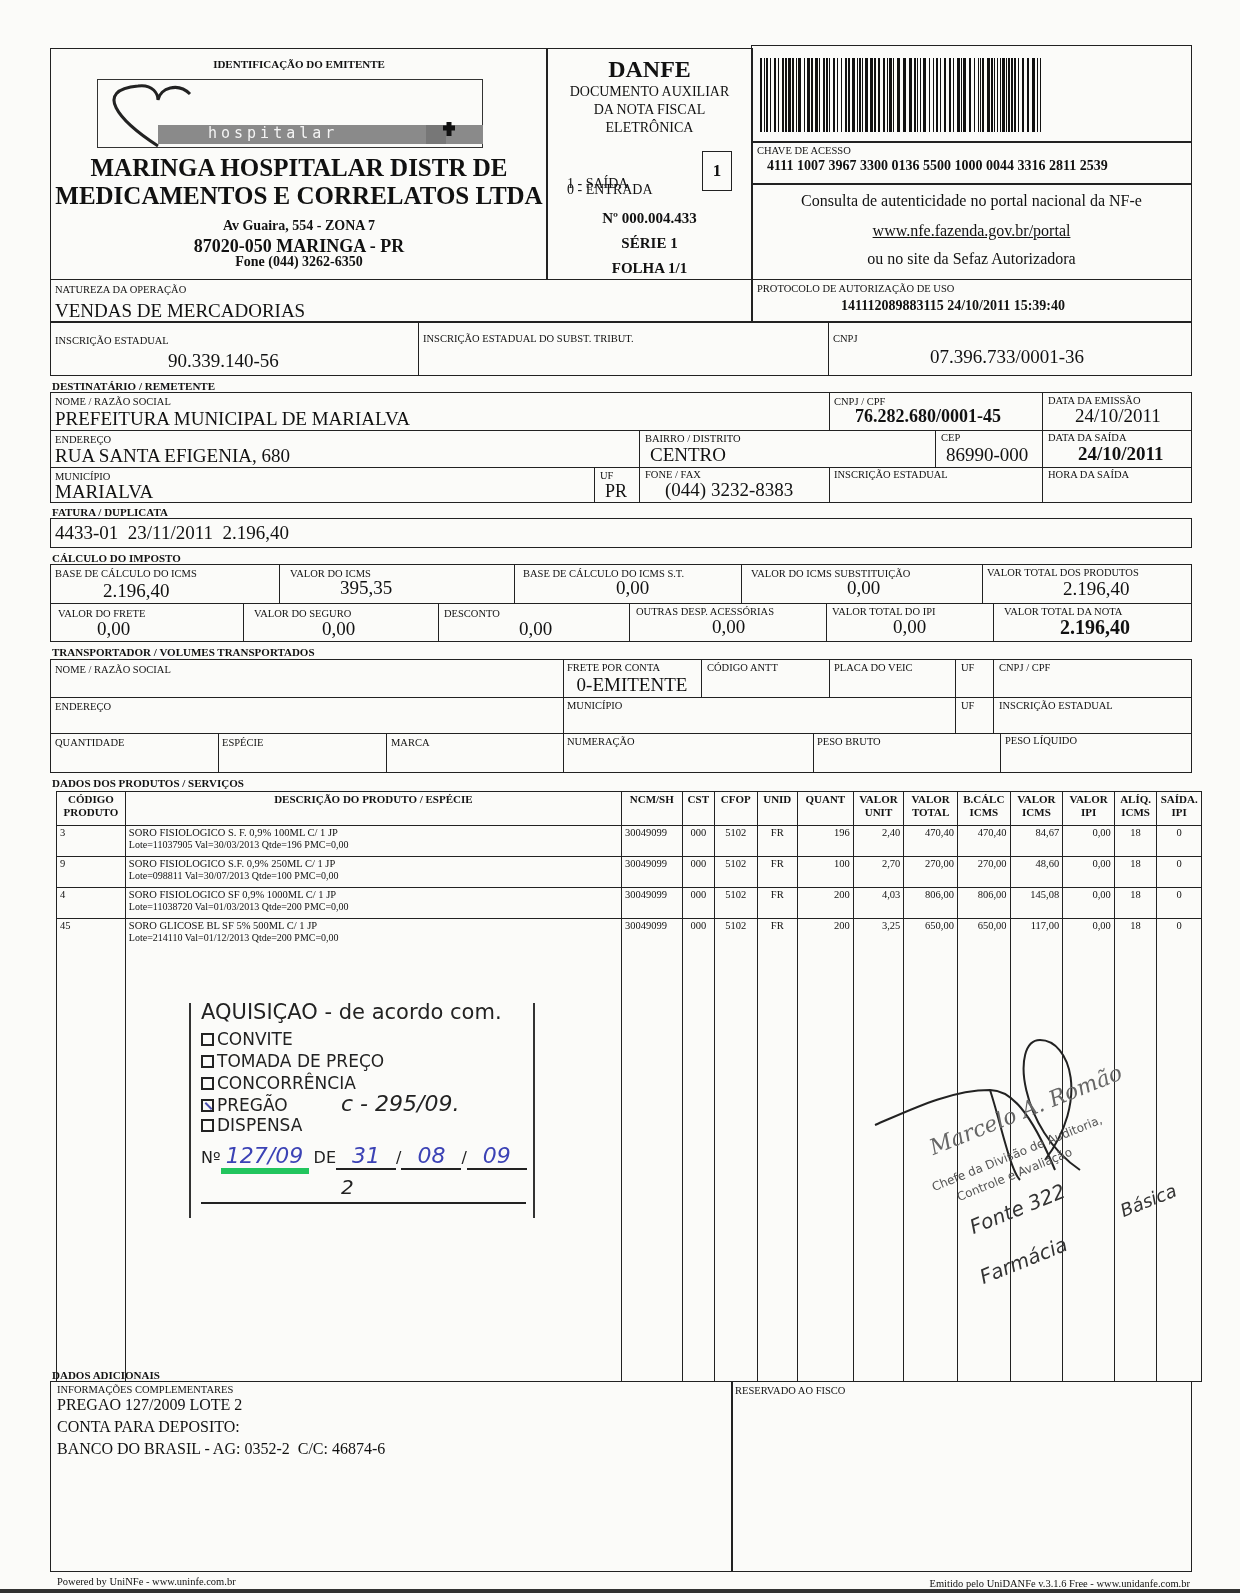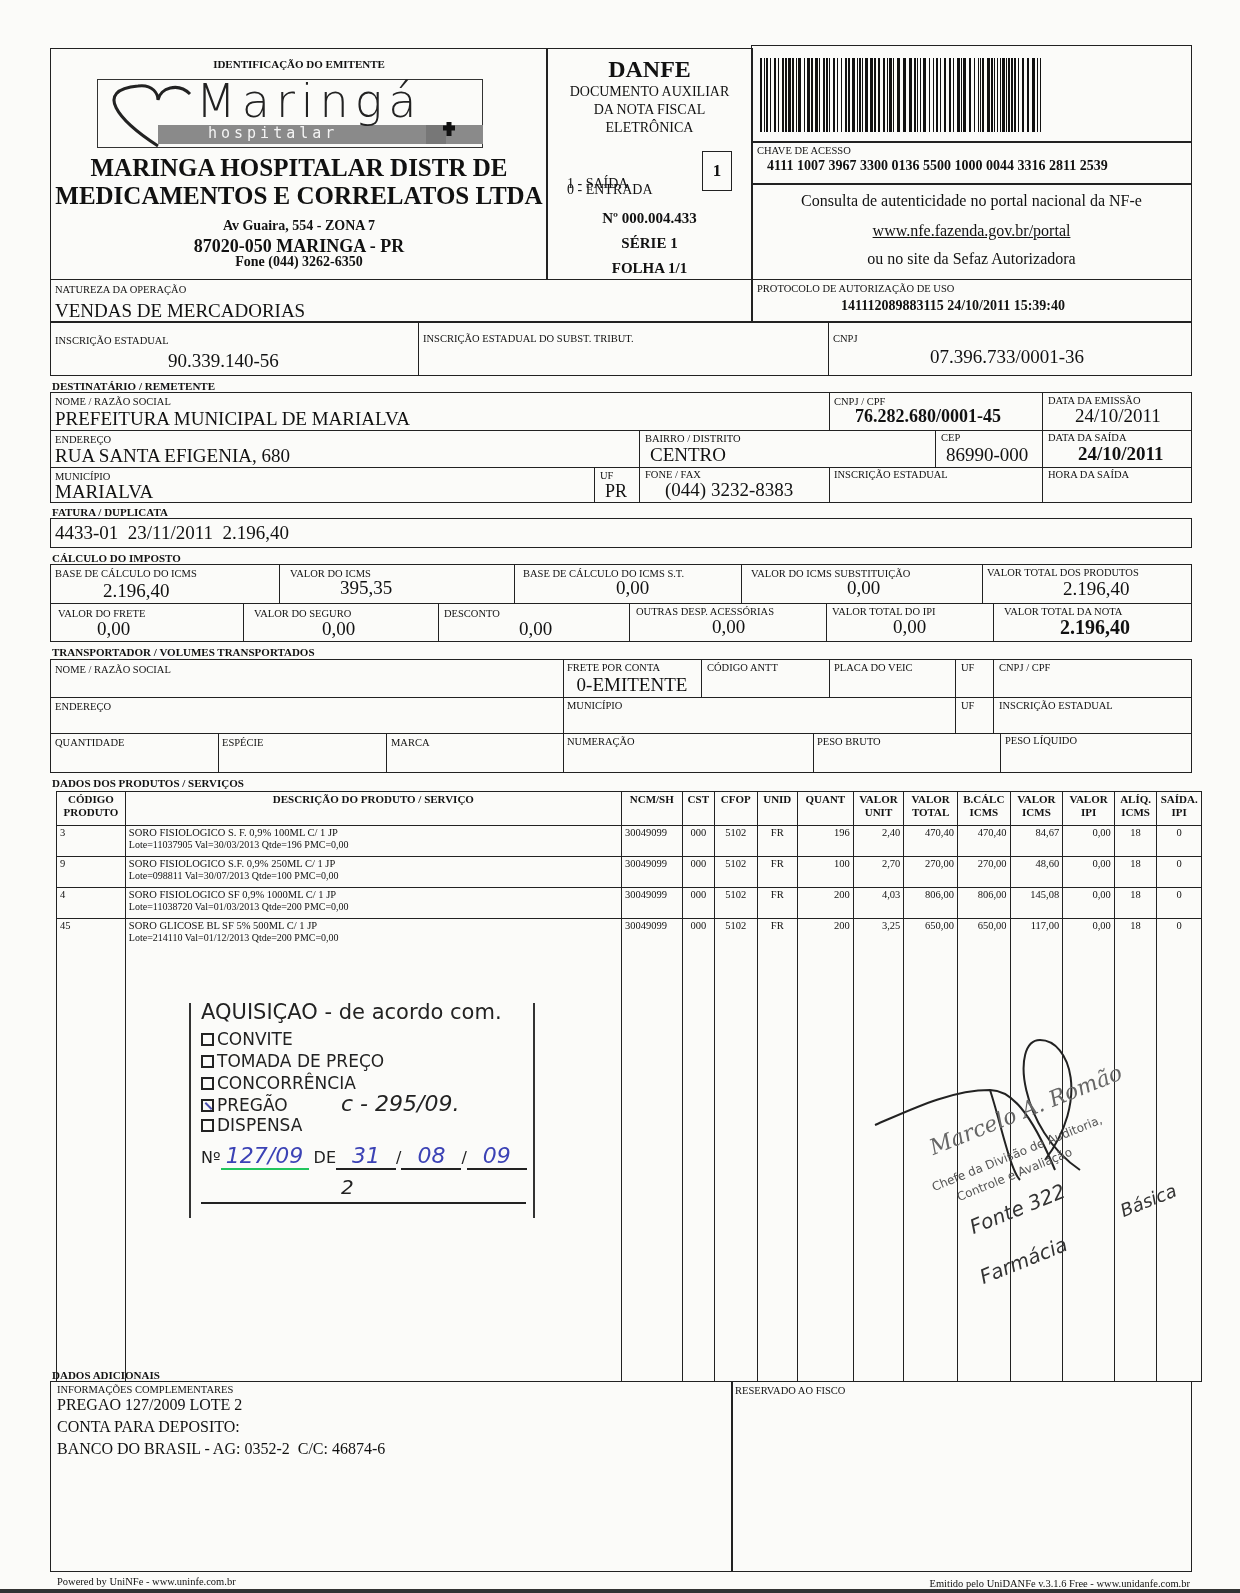--- a/index.html
+++ b/index.html
@@ -43,21 +43,20 @@
 <div class="box" style="left:50px;top:48px;width:498px;height:232px;"></div>
 <div class="sec center" style="left:50px;top:58px;width:498px;font-size:11px;">IDENTIFICAÇÃO DO EMITENTE</div>
 
 <div style="position:absolute;left:97px;top:79px;width:386px;height:69px;border:1.5px solid #333;">
   <svg width="386" height="69" viewBox="0 0 386 69" style="position:absolute;left:0;top:0;">
     <path d="M60 66 C20 40 -5 10 40 6 C55 4 60 14 60 20 C62 8 80 2 92 14" fill="none" stroke="#222" stroke-width="3"></path>
     <rect x="60" y="45" width="325" height="19" fill="#8a8a8a"></rect>
     <rect x="328" y="45" width="20" height="19" fill="#777"></rect>
     <path d="M345 48 h12 M351 42 v14" stroke="#111" stroke-width="5"></path>
   </svg>
-  <span style="position:absolute;left:98px;top:-6px;font-family:'DejaVu Sans',sans-serif;font-size:46px;letter-spacing:6px;color:#222;font-weight:300;">Maringá</span>
   <span style="position:absolute;left:110px;top:44px;font-family:'DejaVu Sans Mono',monospace;font-size:15px;letter-spacing:4px;color:#f4f4f4;">hospitalar</span>
 </div>
 
 <div class="val center b" style="left:50px;top:154px;width:498px;font-size:25px;">MARINGA HOSPITALAR DISTR DE</div>
 <div class="val center b" style="left:50px;top:182px;width:498px;font-size:25px;">MEDICAMENTOS E CORRELATOS LTDA</div>
 <div class="val center b" style="left:50px;top:218px;width:498px;font-size:14px;">Av Guaira, 554 - ZONA 7</div>
 <div class="val center b" style="left:50px;top:236px;width:498px;font-size:18px;">87020-050 MARINGA - PR</div>
 <div class="val center b" style="left:50px;top:254px;width:498px;font-size:14px;">Fone (044) 3262-6350</div>
 
 <div class="box" style="left:546px;top:48px;width:207px;height:232px;"></div>
@@ -374,21 +373,21 @@
       <col style="width:53px">
       <col style="width:52px">
       <col style="width:52px">
       <col style="width:51px">
       <col style="width:42px">
       <col style="width:40px">
   </colgroup>
   <thead>
     <tr>
       <th>CÓDIGO PRODUTO</th>
-      <th>DESCRIÇÃO DO PRODUTO / SERVIÇO</th>
+      <th>DESCRIÇÃO DO PRODUTO / ESPÉCIE</th>
       <th>NCM/SH</th>
       <th>CST</th>
       <th>CFOP</th>
       <th>UNID</th>
       <th>QUANT</th>
       <th>VALOR UNIT</th>
       <th>VALOR TOTAL</th>
       <th>B.CÁLC ICMS</th>
       <th>VALOR ICMS</th>
       <th>VALOR IPI</th>
@@ -494,21 +493,21 @@
 
 <div class="stamp">
   <div class="row" style="top:-3px;font-size:21px;">AQUISIÇAO - de acordo com.</div>
   <div class="row" style="top:26px;"><span class="cb"></span><span>CONVITE</span></div>
   <div class="row" style="top:48px;"><span class="cb"></span><span>TOMADA DE PREÇO</span></div>
   <div class="row" style="top:70px;"><span class="cb"></span><span>CONCORRÊNCIA</span></div>
   <div class="row" style="top:92px;"><span class="cb checked"></span><span>PREGÃO</span></div>
   <div class="row hand" style="left:150px;top:88px;font-size:22px;">c - 295/09.</div>
   <div class="row" style="top:112px;"><span class="cb"></span><span>DISPENSA</span></div>
   <div class="row" style="top:140px;font-size:16px;">
-    <span>Nº</span><span class="hand" style="display:inline-block;width:88px;border-bottom:2px solid #22c55e;font-size:22px;text-align:center;">127/09</span>
+    <span>Nº</span><span class="hand" style="display:inline-block;width:88px;border-bottom:6px solid #22c55e;font-size:22px;text-align:center;">127/09</span>
     <span>DE</span><span class="hand" style="display:inline-block;width:60px;border-bottom:2px solid #222;font-size:22px;text-align:center;">31</span>/<span class="hand" style="display:inline-block;width:60px;border-bottom:2px solid #222;font-size:22px;text-align:center;">08</span>/<span class="hand" style="display:inline-block;width:60px;border-bottom:2px solid #222;font-size:22px;text-align:center;">09</span>
   </div>
   <div class="row hand" style="left:150px;top:172px;font-size:20px;">2</div>
   <div style="position:absolute;left:10px;top:199px;width:325px;border-top:2px solid #222;"></div>
 </div>
 
 <svg width="240" height="180" viewBox="0 0 240 180" style="position:absolute;left:870px;top:1030px;">
   <path d="M5 95 C40 80 80 60 120 60 C140 60 160 80 185 140 M120 60 C130 90 140 140 150 150 M175 130 C220 70 200 10 170 10 C140 10 150 100 210 140" fill="none" stroke="#222" stroke-width="2"></path>
 </svg>
 <div class="sig-text" style="left:935px;top:1135px;font-size:22px;font-style:italic;font-family:'DejaVu Serif',serif;transform:rotate(-22deg);color:#666;">Marcelo A. Romão</div>

